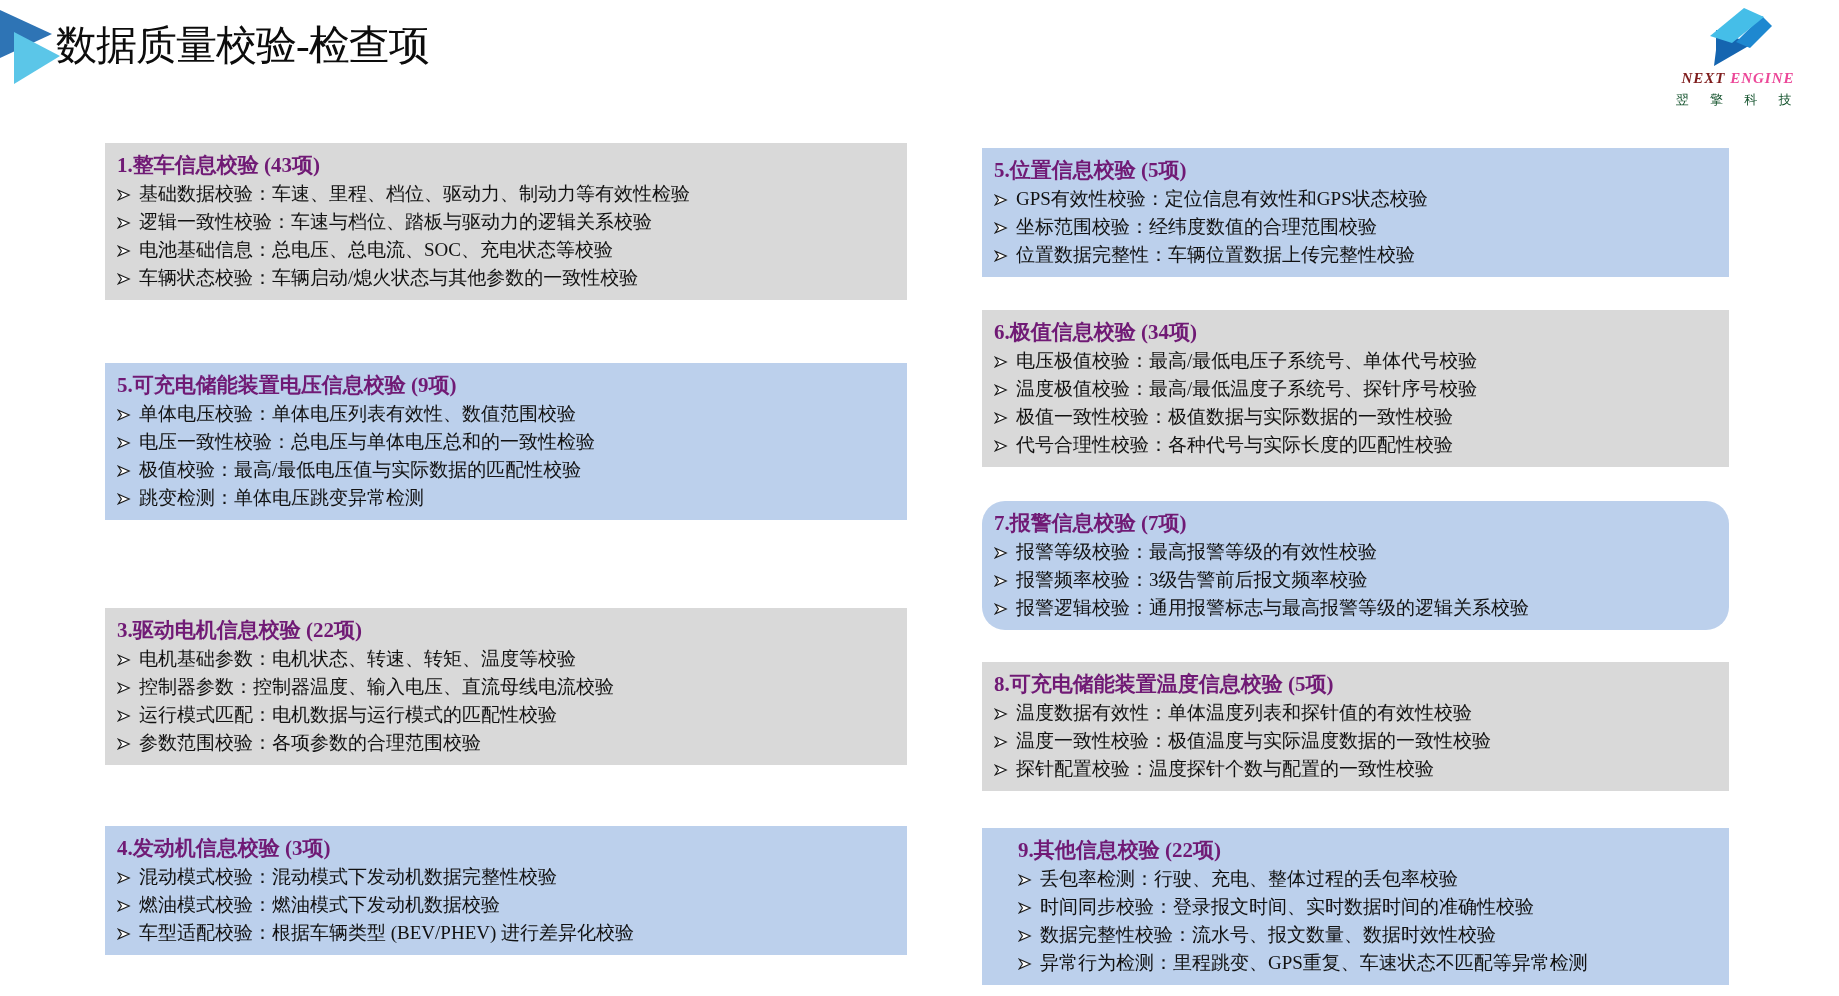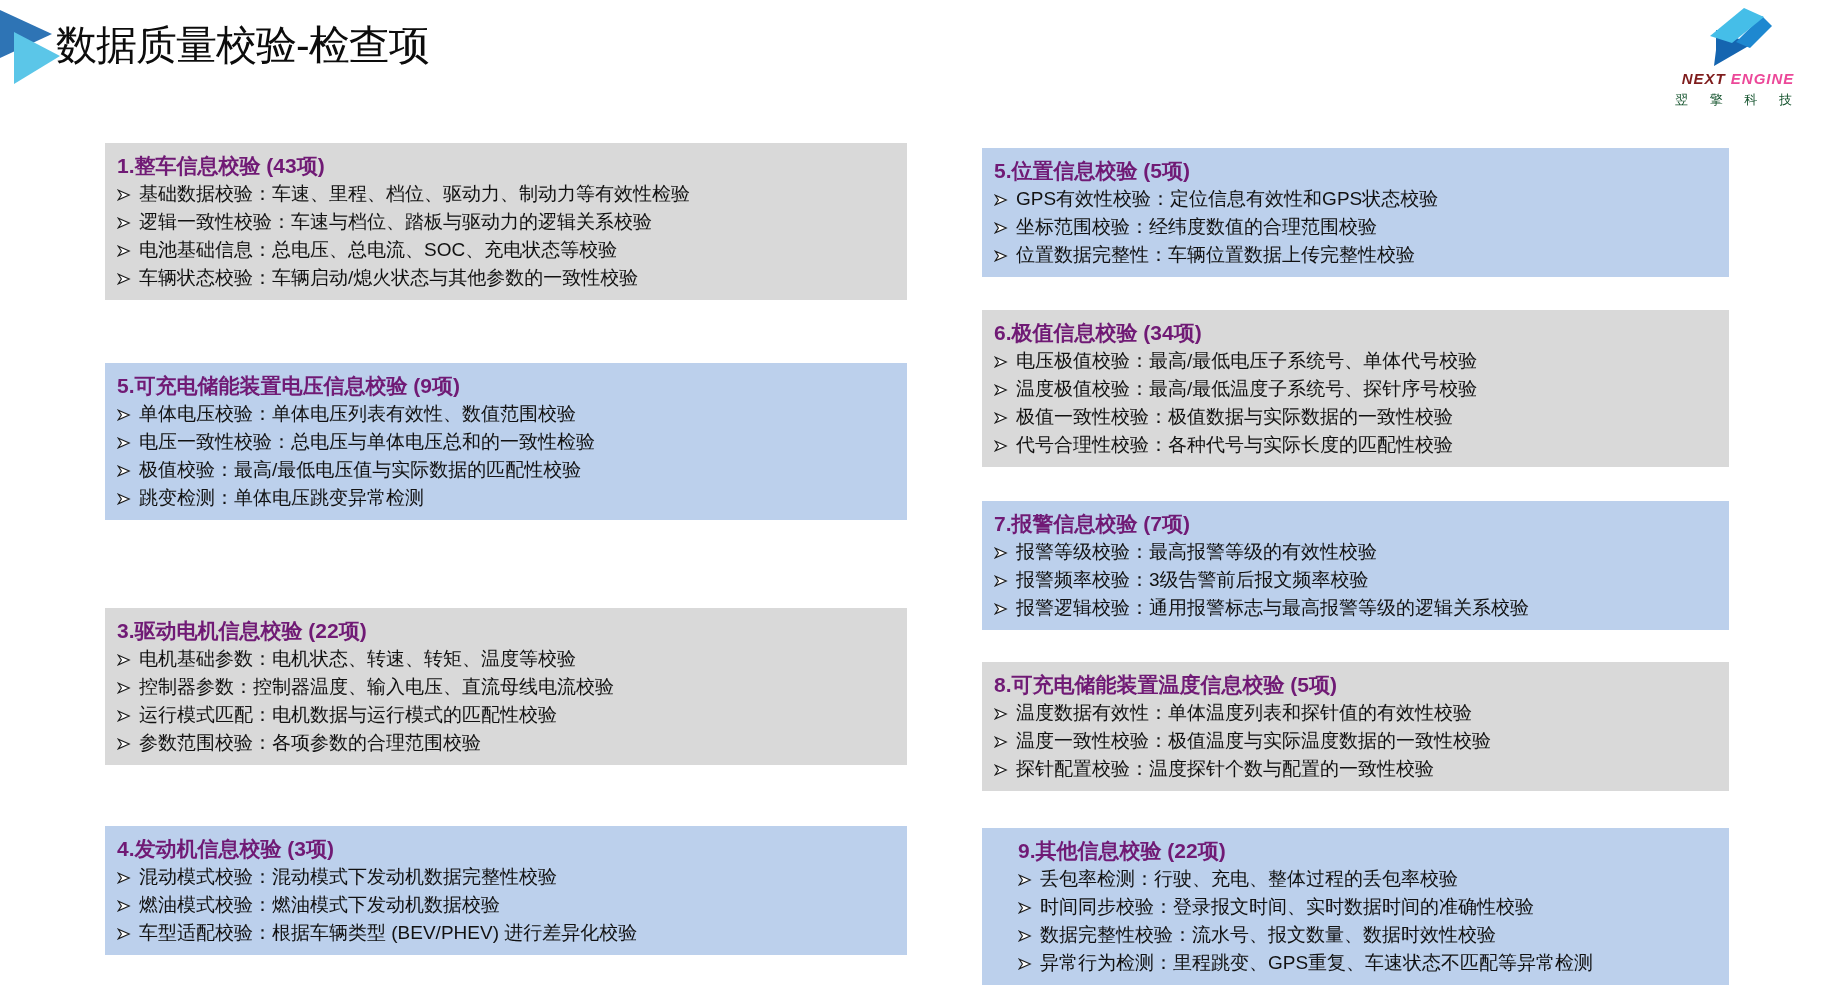--- a/index.html
+++ b/index.html
@@ -1,18 +1,18 @@
 <!DOCTYPE html>
 <html><head>
 <meta charset="utf-8">
 <style>
   * { margin: 0; padding: 0; box-sizing: border-box; }
   html, body { width: 1839px; height: 996px; background: #ffffff; overflow: hidden;
     font-family: "Liberation Sans", "DejaVu Sans", sans-serif; }
-  .stage { position: relative; width: 1834px; height: 996px; background: #ffffff; }
+  .stage { position: relative; width: 1834px; height: 996px; background: #ffffff; font-family: Liberation Serif, serif; }
 
   
   .title-arrow { position: absolute; left: 0; top: 8px; width: 70px; height: 90px; }
   .slide-title { position: absolute; left: 56px; top: 18px; font-size: 41px;
     font-weight: 500; color: #0c0c0c; letter-spacing: -1px; white-space: nowrap; }
 
   
   .logo { position: absolute; right: 26px; top: 6px; width: 140px; text-align: center; }
   .logo-arrow { display: block; margin: 0 auto; }
   .logo-brand { font-size: 15px; font-weight: 700; font-style: italic; letter-spacing: 1px;
@@ -40,21 +40,21 @@
   .marker svg { margin-top: 1px; }
   .item-text { flex: 1 1 auto; }
 
   
   .col-left  .box:nth-child(1) { margin-top: 143px; }
   .col-left  .box:nth-child(2) { margin-top: 63px; }
   .col-left  .box:nth-child(3) { margin-top: 88px; }
   .col-left  .box:nth-child(4) { margin-top: 61px; }
   .col-right .box:nth-child(1) { margin-top: 148px; }
   .col-right .box:nth-child(2) { margin-top: 33px; }
-  .col-right .box:nth-child(3) { margin-top: 34px; }
+  .col-right .box:nth-child(3) { margin-top: 34px; border-radius: 23px; }
   .col-right .box:nth-child(4) { margin-top: 32px; }
   .col-right .box:nth-child(5) { margin-top: 37px; padding-left: 36px; }
 </style>
 </head>
 <body>
 
 <div class="stage">
 
   <svg class="title-arrow" viewBox="0 0 70 90" xmlns="http://www.w3.org/2000/svg">
     <polygon points="0,2 52,26 0,50" fill="#2e74b5"></polygon>

